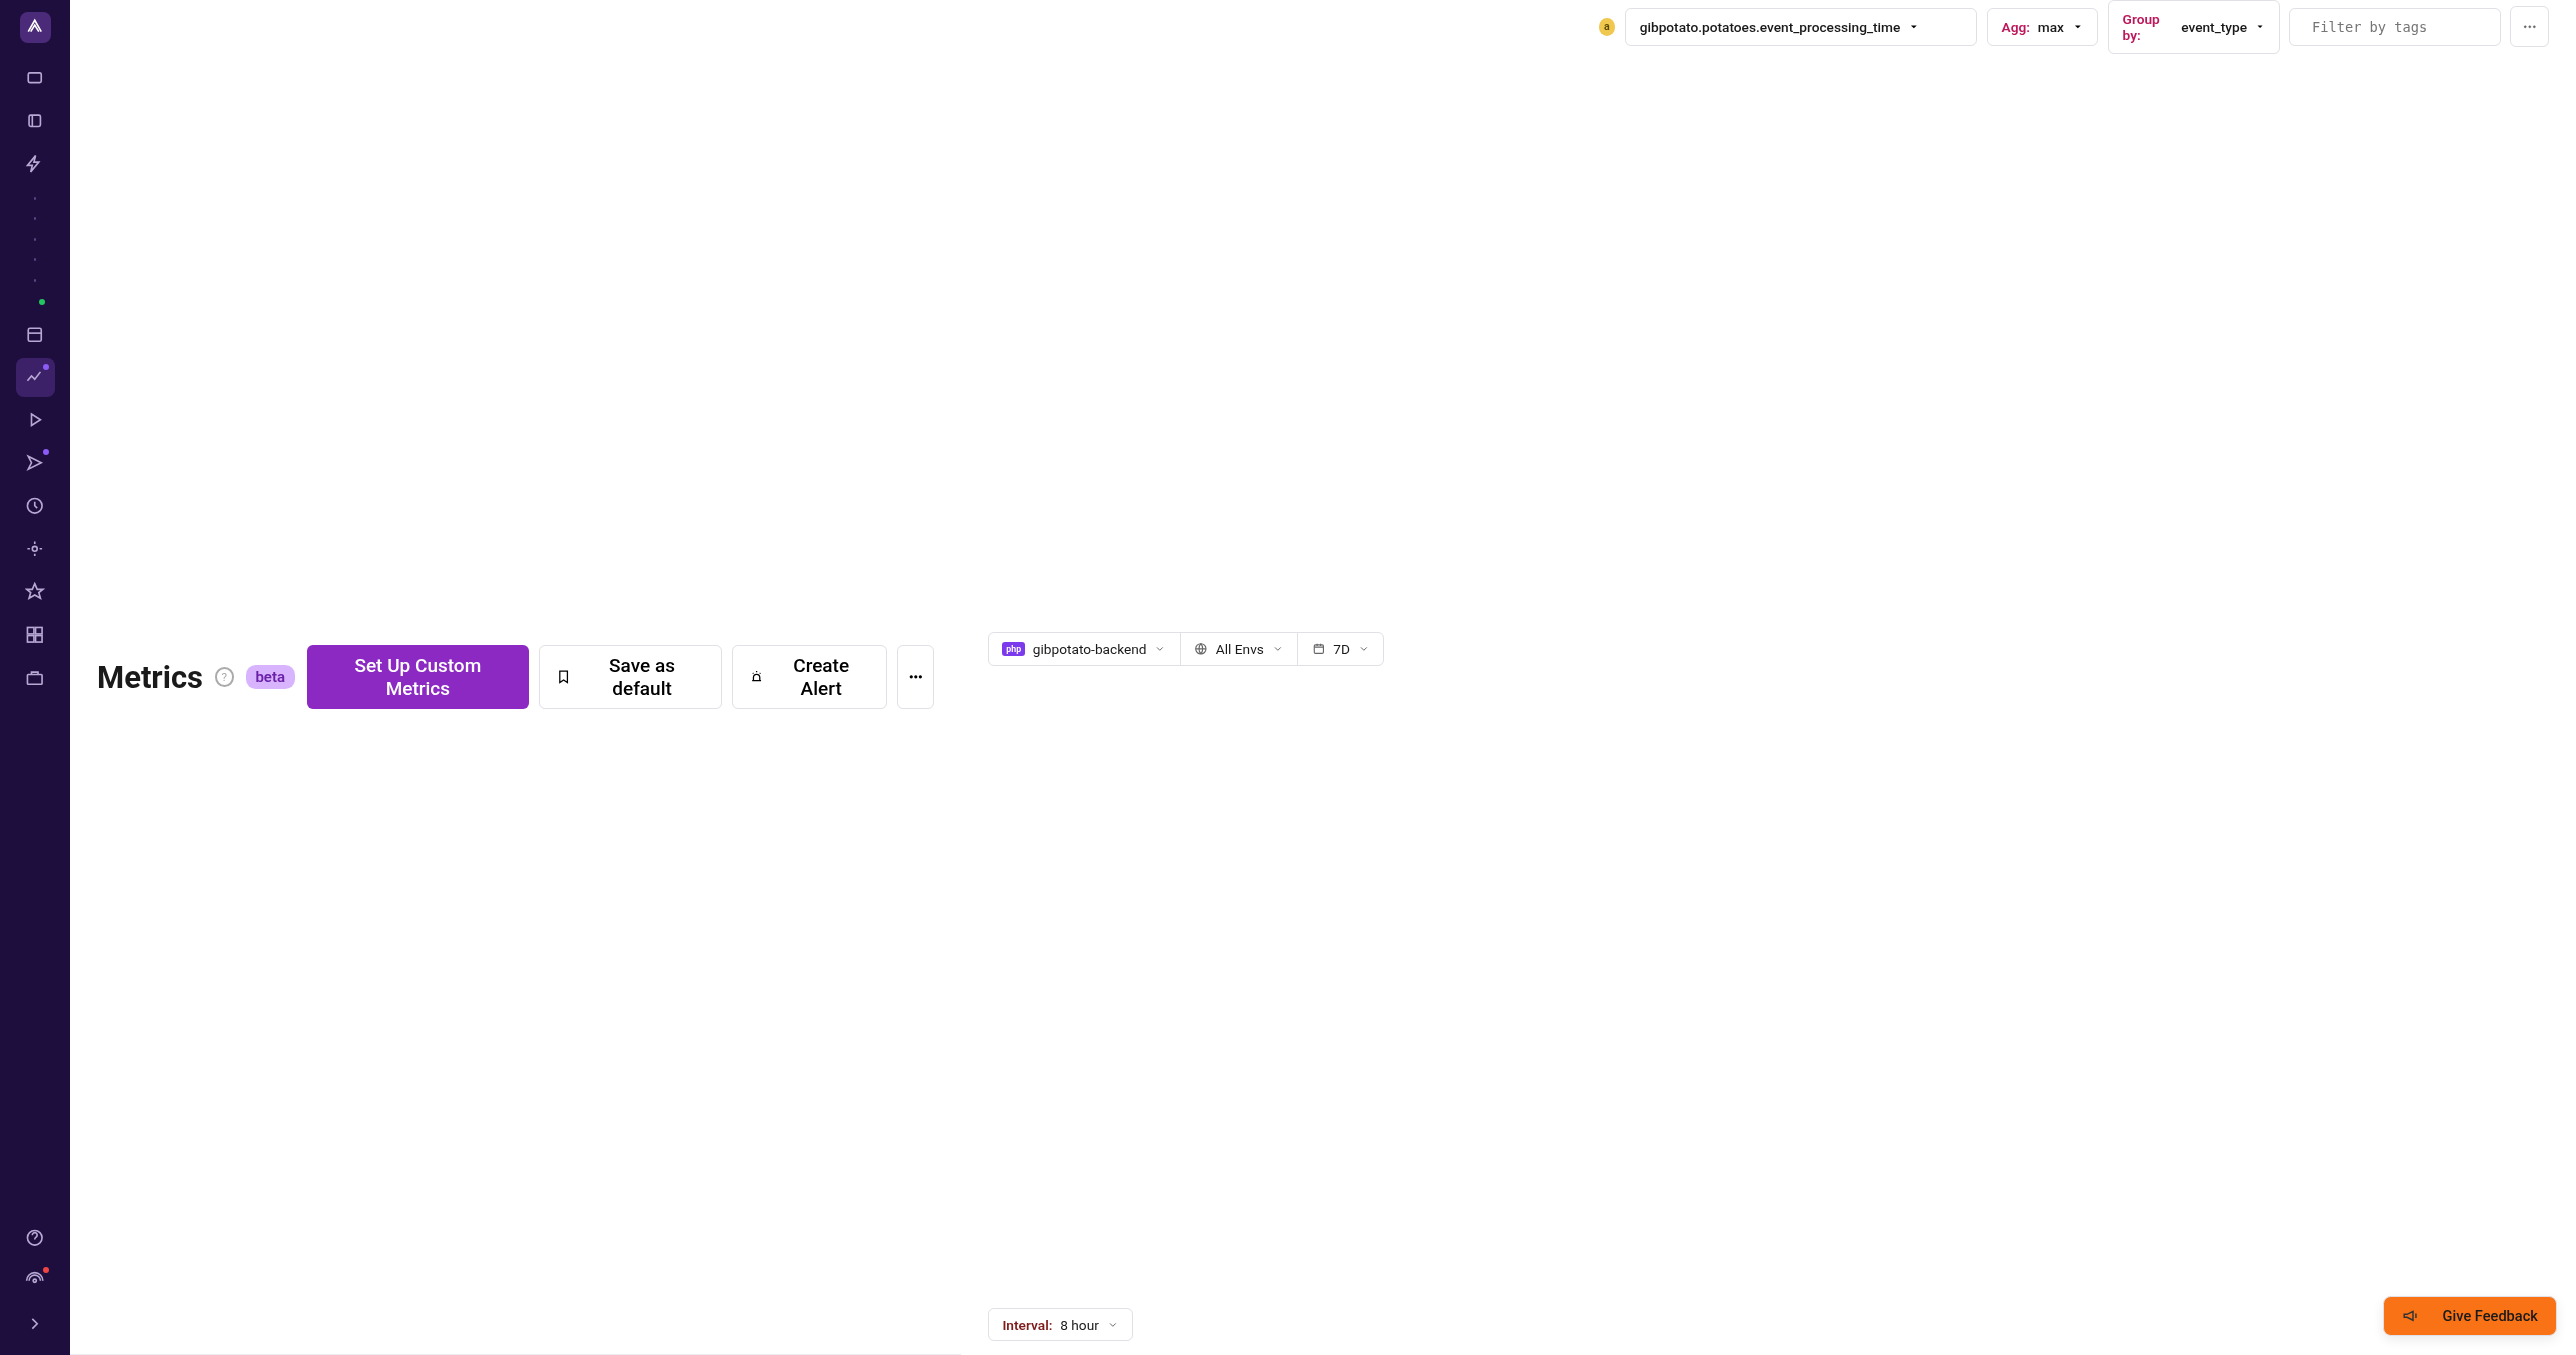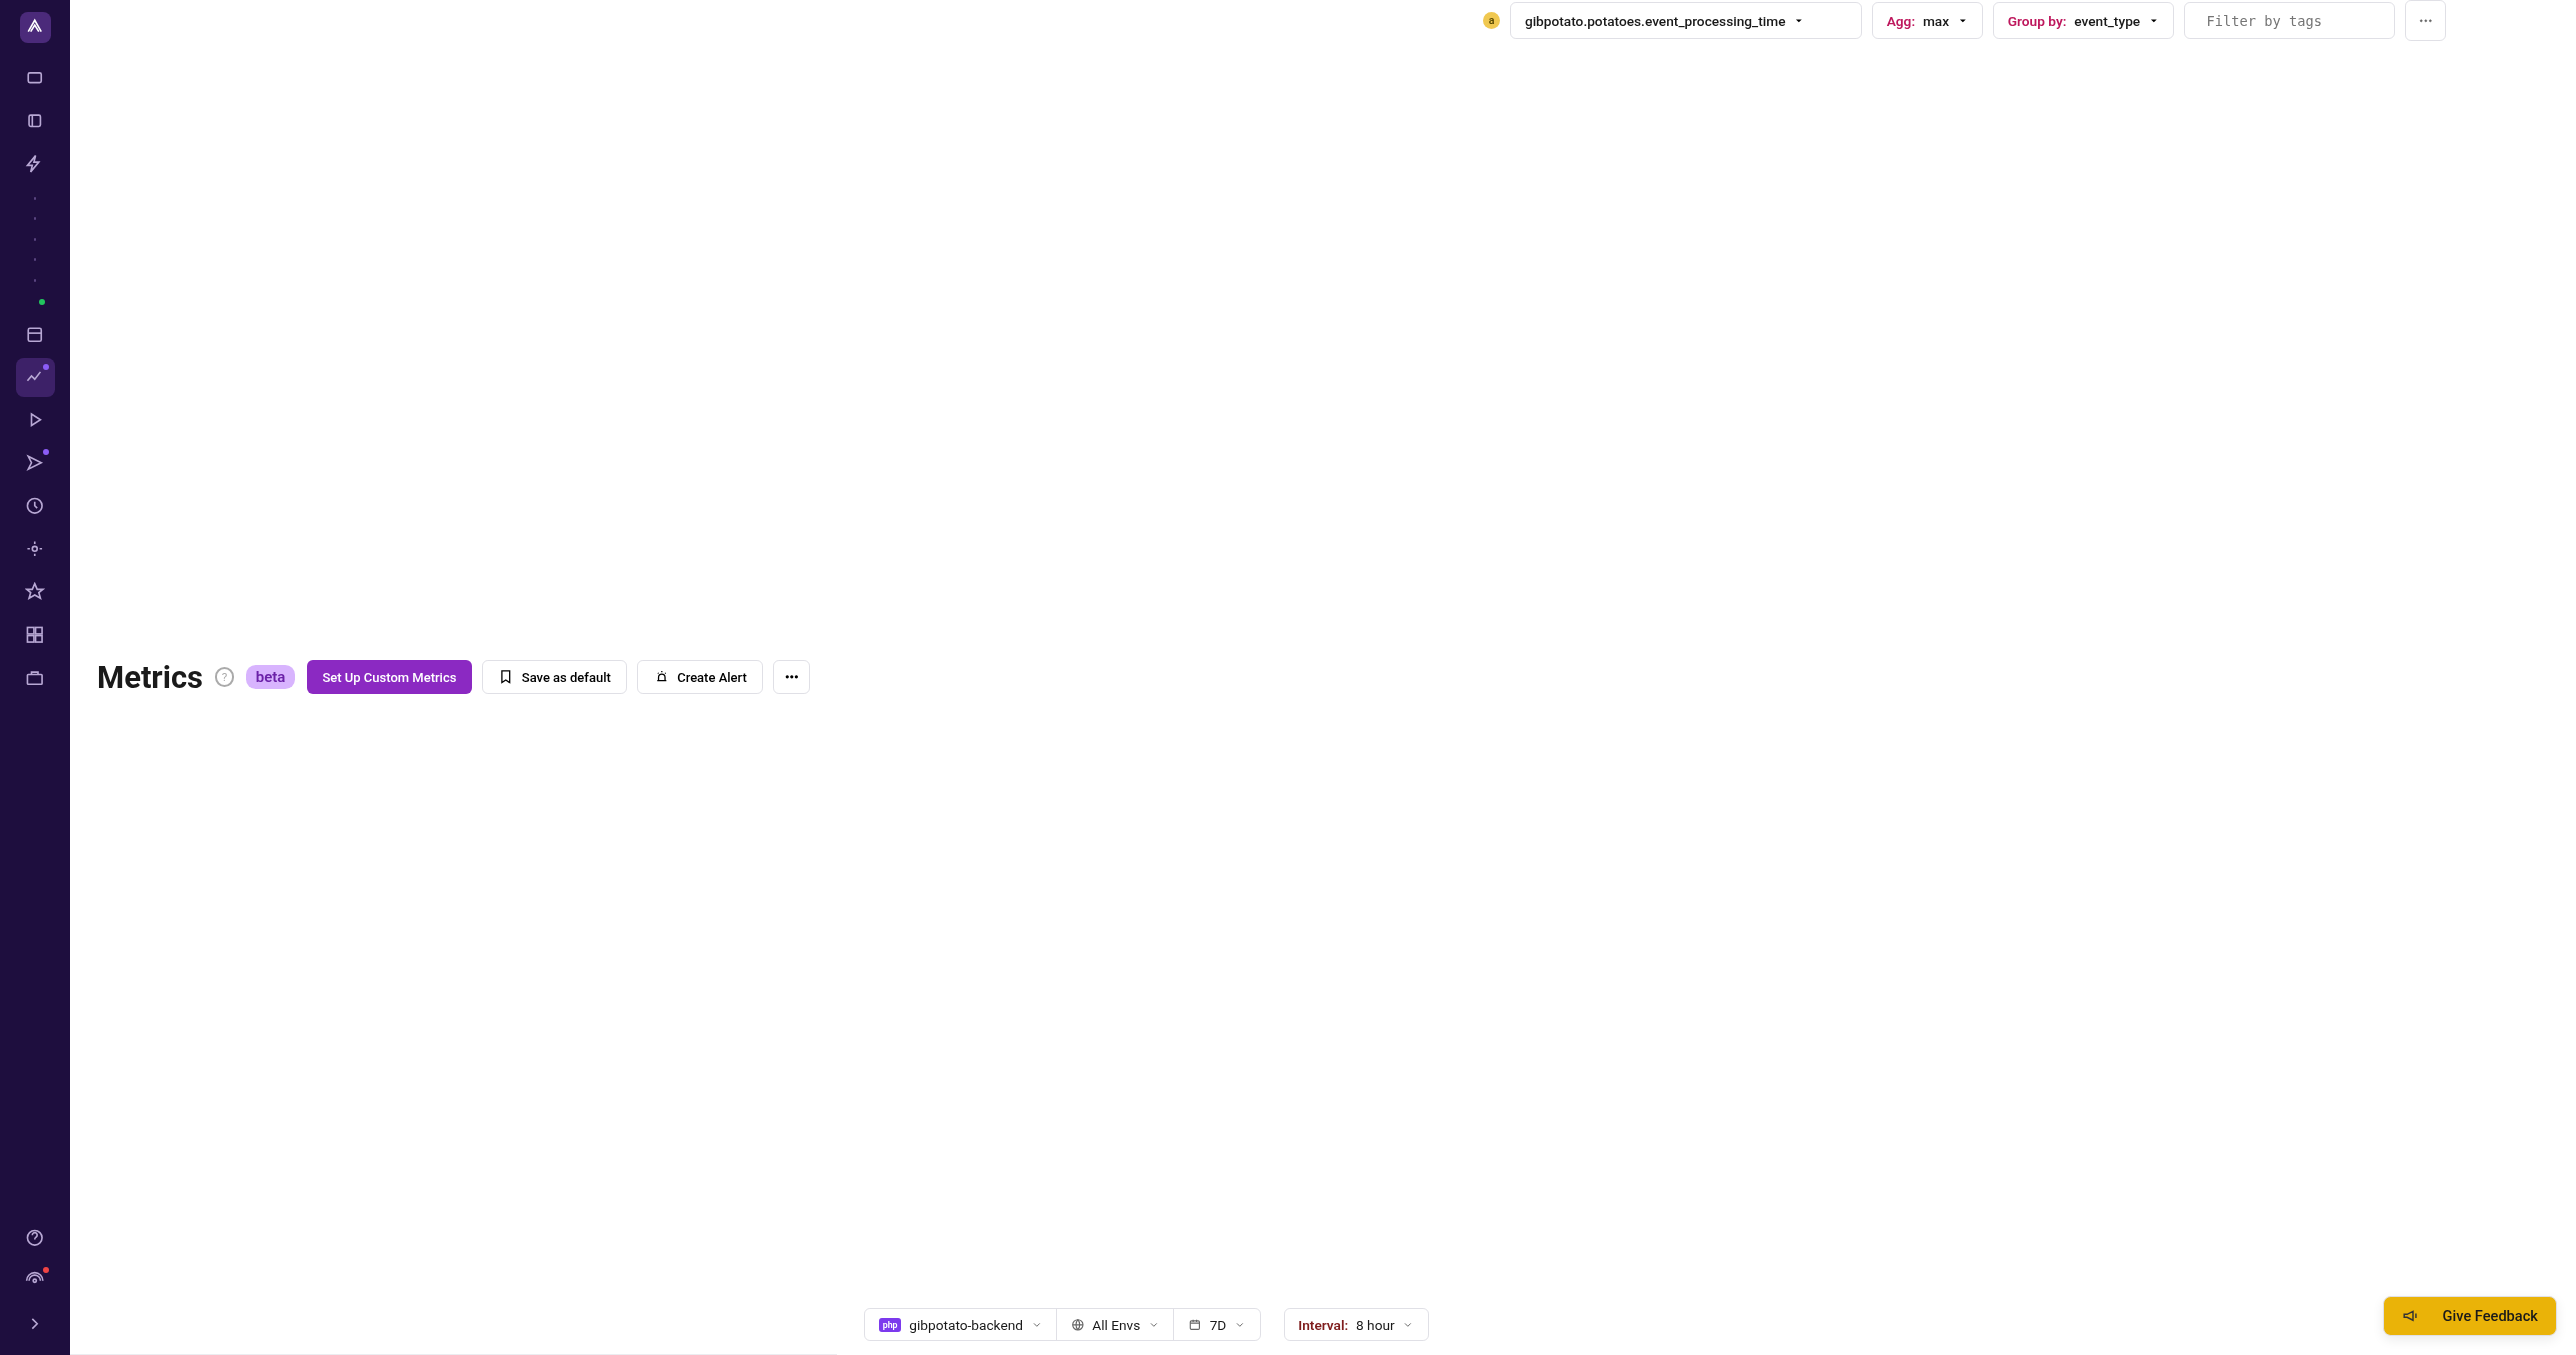--- a/index.html
+++ b/index.html
@@ -19,21 +19,21 @@
 .sidebar-section-dots span { width: 2.9px; height: 2.9px; background: #5a4580; border-radius: 50%; }
 .sidebar-bottom { margin-top: auto; display: flex; flex-direction: column; gap: 3.9px; align-items: center; }
 
 
 .main { flex: 1; display: flex; flex-direction: row; overflow: auto; }
 .header { display: flex; align-items: center; padding: 15.6px 27px; border-bottom: 1px solid #ececf0; gap: 11.7px; }
 .title { font-size: 31px; font-weight: 700; }
 .help-icon { width: 19.5px; height: 19.5px; border: 2px solid #aaa; border-radius: 50%; display: flex; align-items: center; justify-content: center; color: #aaa; font-size: 11.7px; cursor: pointer; }
 .beta-badge { background: #d8b4fe; color: #6b21a8; font-size: 15px; font-weight: 600; padding: 2.9px 9.8px; border-radius: 9.8px; }
 .header-actions { margin-left: auto; display: flex; gap: 9.8px; }
-.btn { padding: 7.8px 15.6px; border-radius: 5.9px; font-size: 13px; font-weight: 500; cursor: pointer; display: flex; align-items: center; gap: 7.8px; border: 1px solid #e0e0e6; background: #fff; }
+.btn { padding: 7.8px 15.6px; border-radius: 5.9px; font-size: 19px; font-weight: 500; cursor: pointer; display: flex; align-items: center; gap: 7.8px; border: 1px solid #e0e0e6; background: #fff; }
 .btn-primary { background: #8b29c2; color: #fff; border: none; }
 .btn-icon-only { width: 37px; padding: 7.8px; justify-content: center; }
 .btn svg { width: 15.6px; height: 15.6px; stroke: currentColor; fill: none; stroke-width: 2; }
 
 
 .filter-bar { padding: 13.7px 27px; display: flex; gap: 23px; align-items: flex-end; flex-wrap: wrap; }
 .filter-group { display: flex; border: 1px solid #e0e0e6; border-radius: 5.9px; overflow: hidden; }
 .filter-item { padding: 7.8px 13.7px; display: flex; align-items: center; gap: 7.8px; font-size: 13.7px; cursor: pointer; }
 .filter-item + .filter-item { border-left: 1px solid #e0e0e6; }
 .filter-item svg { width: 13.7px; height: 13.7px; stroke: #666; fill: none; stroke-width: 2; }
@@ -47,21 +47,21 @@
 .query-badge { width: 17.6px; height: 17.6px; border-radius: 50%; display: flex; align-items: center; justify-content: center; font-size: 10.7px; font-weight: 600; color: #fff; }
 .query-badge.a { background: #f0c850; color: #5a4a00; }
 .query-select { border: 1px solid #e0e0e6; border-radius: 5.9px; padding: 9.8px 13.7px; display: flex; align-items: center; gap: 7.8px; font-size: 13.7px; cursor: pointer; background: #fff; }
 .query-label { color: #be185d; font-weight: 600; }
 .query-value { font-weight: 500; }
 .query-input { flex: 1; border: 1px solid #e0e0e6; border-radius: 5.9px; padding: 9.8px 13.7px; display: flex; align-items: center; gap: 7.8px; }
 .query-input input { border: none; outline: none; font-size: 13.7px; font-family: monospace; flex: 1; }
 .more-btn { border: 1px solid #e0e0e6; border-radius: 5.9px; width: 41px; height: 41px; display: flex; align-items: center; justify-content: center; cursor: pointer; }
 
 
-.feedback-btn { position: fixed; bottom: 19.5px; right: 19.5px; background: #eab308; border: 1px solid #e0e0e6; border-radius: 7.8px; padding: 9.8px 17.6px; display: flex; align-items: center; gap: 23px; font-size: 14.6px; font-weight: 500; cursor: pointer; box-shadow: 0 3.9px 11.7px rgba(0,0,0,0.08); }
+.feedback-btn { position: fixed; bottom: 19.5px; right: 19.5px; background: #f97316; border: 1px solid #e0e0e6; border-radius: 7.8px; padding: 9.8px 17.6px; display: flex; align-items: center; gap: 23px; font-size: 14.6px; font-weight: 500; cursor: pointer; box-shadow: 0 3.9px 11.7px rgba(0,0,0,0.08); }
 .feedback-btn svg { width: 17.6px; height: 17.6px; stroke: #333; fill: none; stroke-width: 2; }
 </style>
 </head>
 <body>
 
 <div class="sidebar">
   <div class="sidebar-logo">
     <svg viewBox="0 0 24 24">
         <path d="M4 18 L12 4 L20 18 M7 18 L12 10 L17 18"></path>
       </svg>

